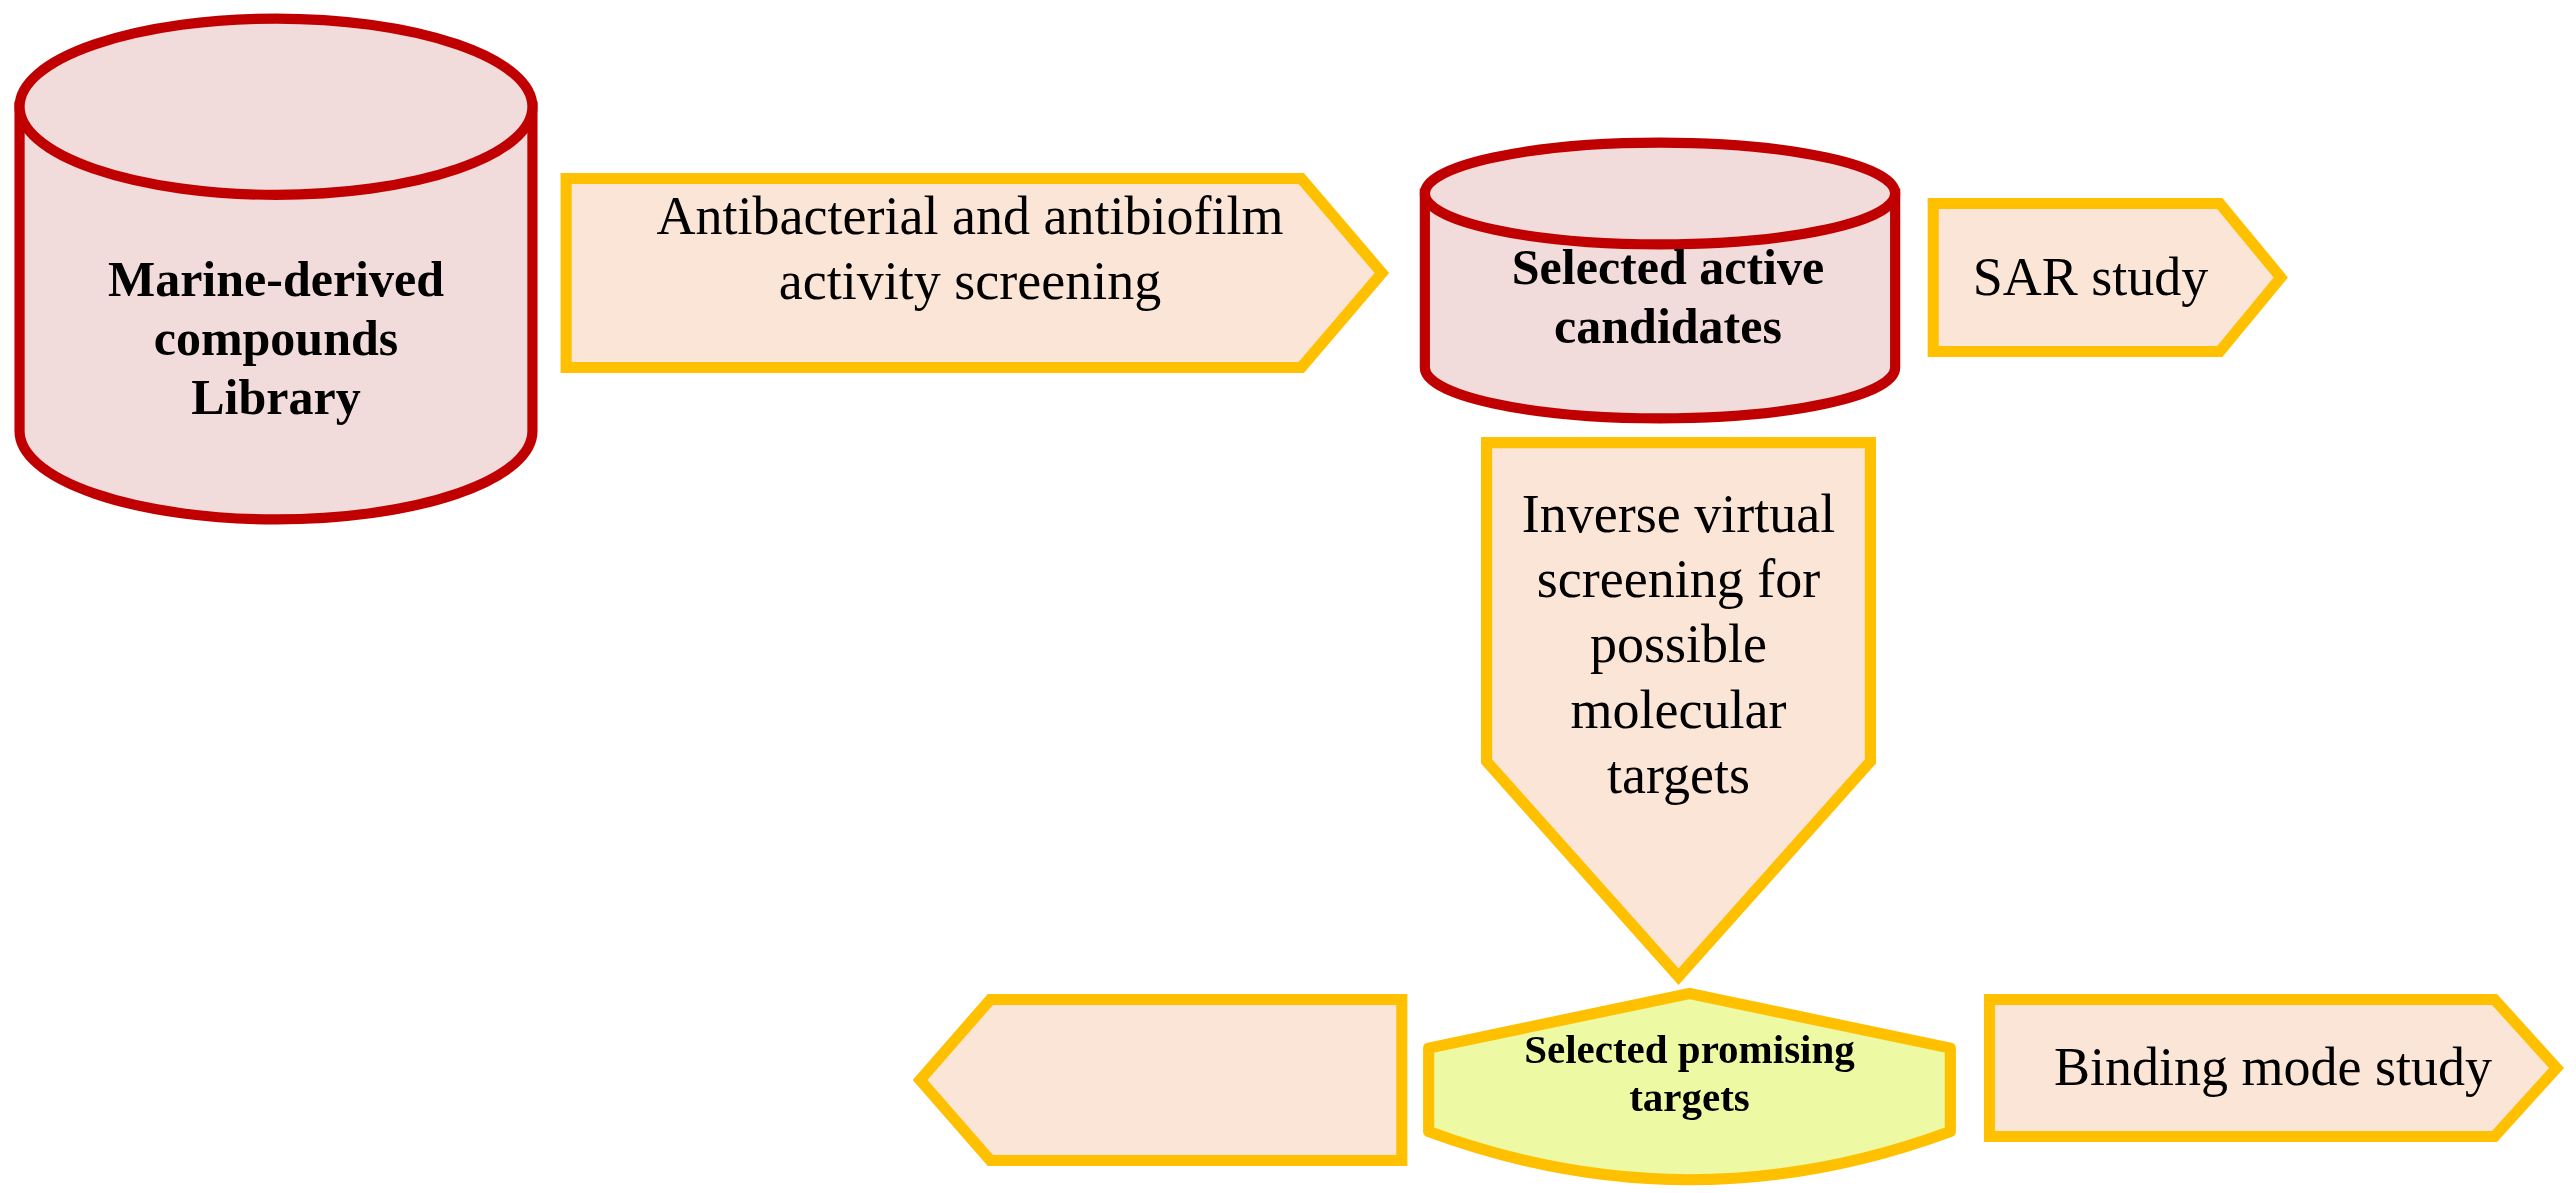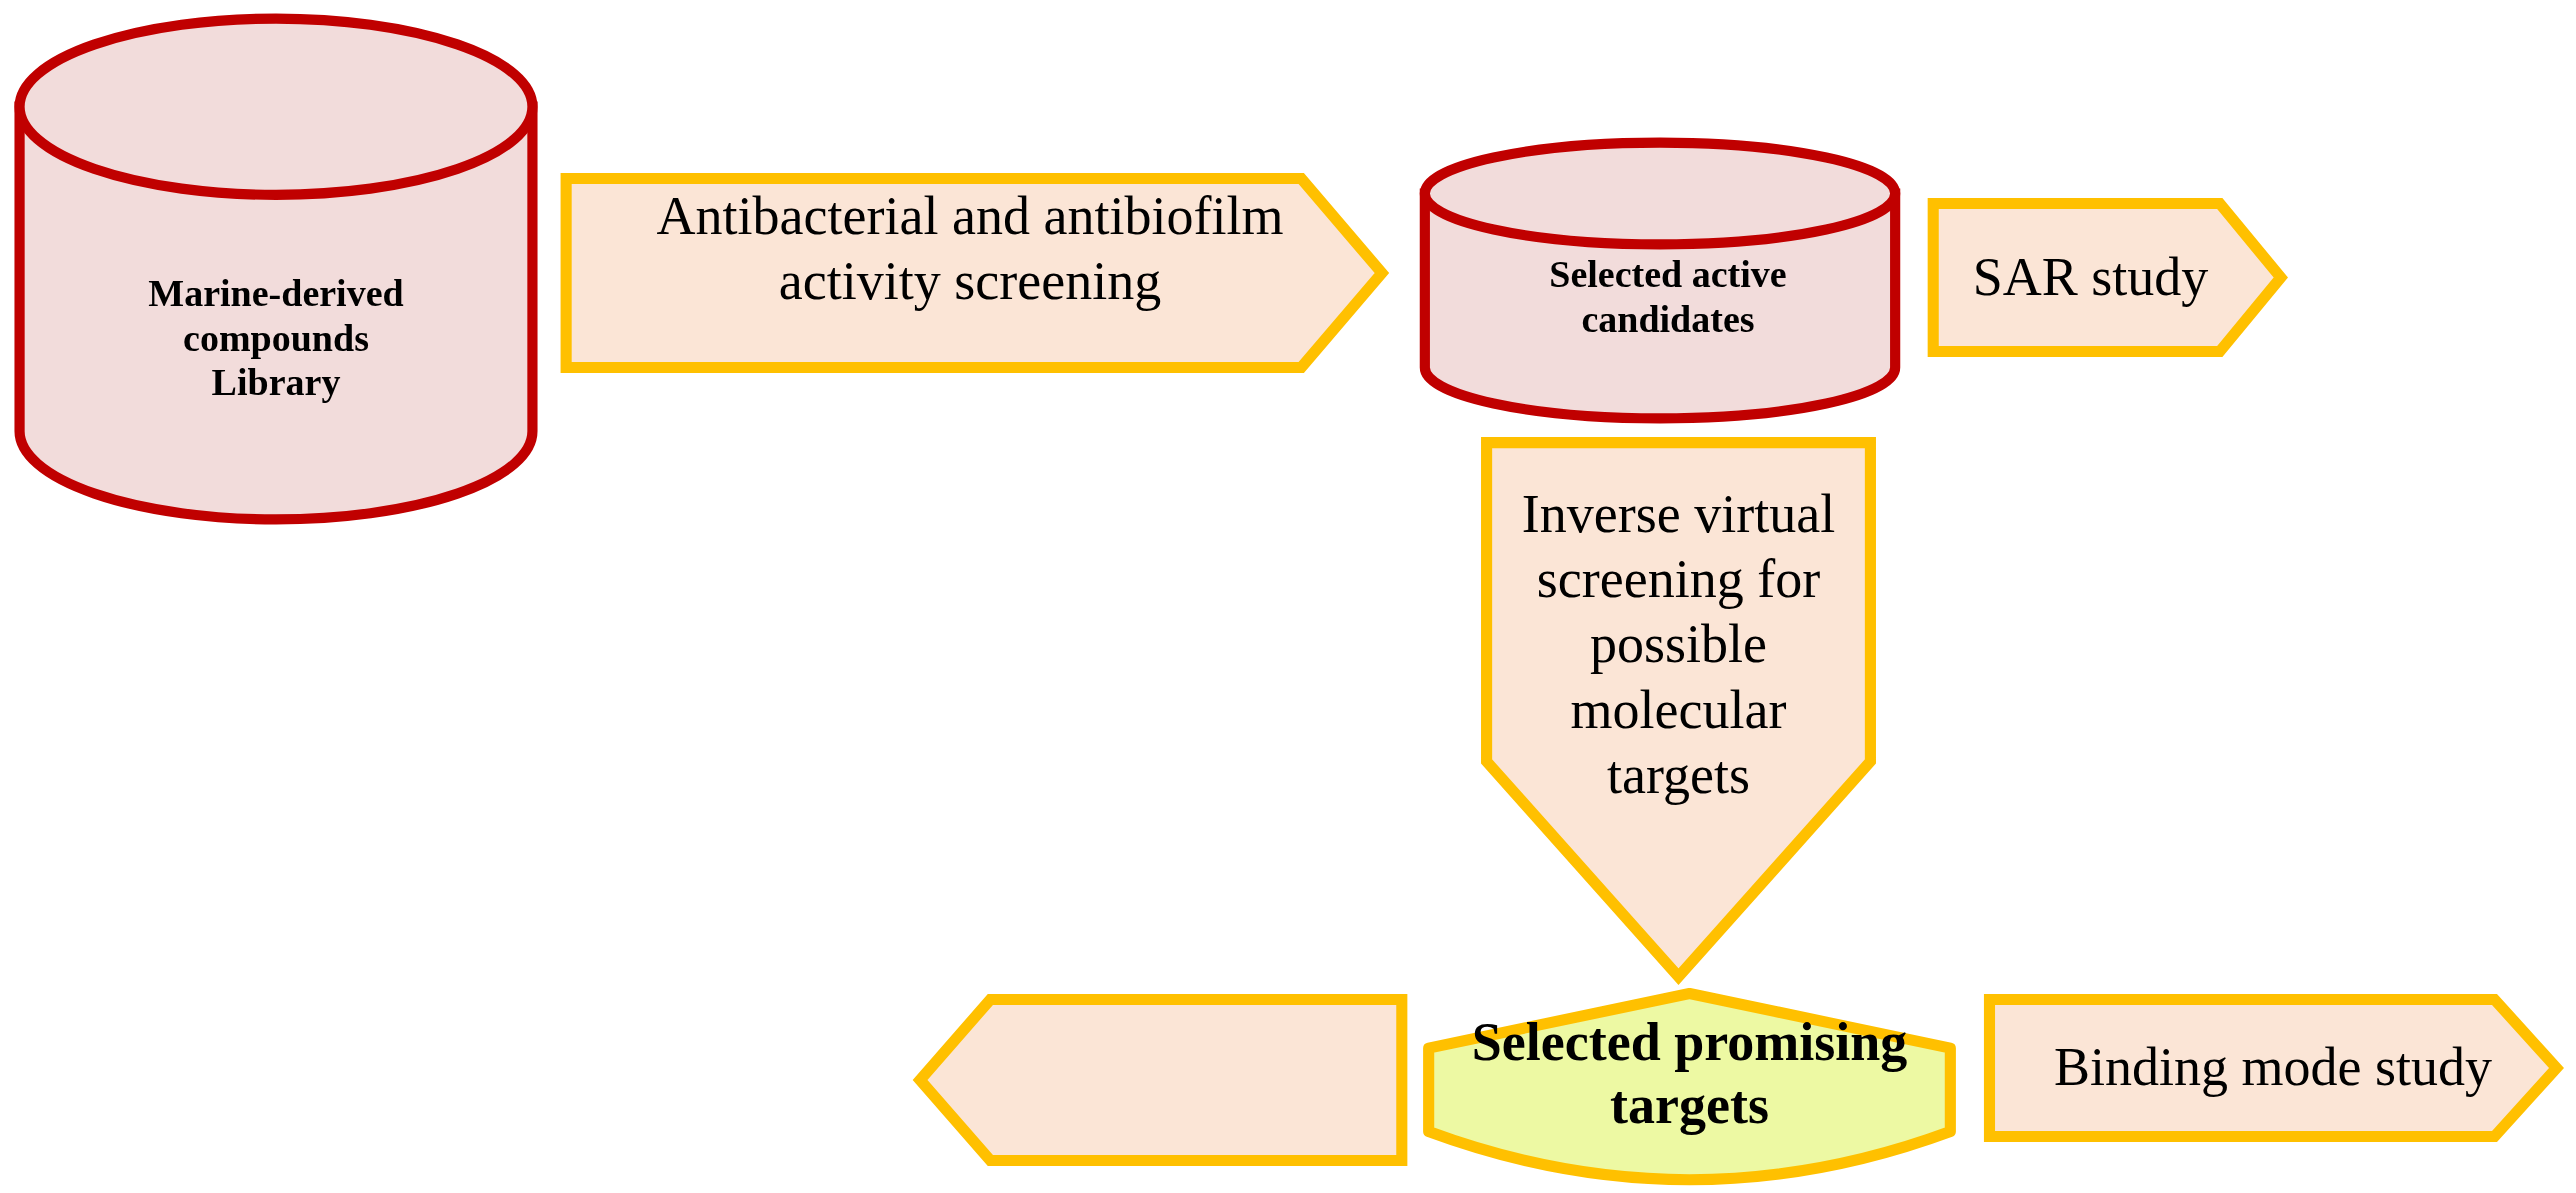--- a/index.html
+++ b/index.html
@@ -43,22 +43,22 @@
     position:absolute;
     display:flex;
     align-items:center;
     justify-content:center;
     text-align:center;
     white-space:pre-line;
     color:var(--text-color);
     line-height:1.21;
     font-size:54px;
   }
-  .label.bold{font-weight:bold;font-size:38px;line-height:1.18;}
-  .label.bold.tight{font-size:54px;line-height:1.15;}
+  .label.bold{font-weight:bold;font-size:50px;line-height:1.18;}
+  .label.bold.tight{font-size:41px;line-height:1.15;}
   .em{font-style:italic;}
 </style>
 </head>
 <body>
 
 <div id="canvas">
 
   <div class="shape" style="left:14px;top:13px;">
     <svg width="524" height="512" viewBox="0 0 565 552">
       <path class="db-body" d="M6,101 L6,451 A276.5,95 0 0 0 559,451 L559,101 Z"></path>

